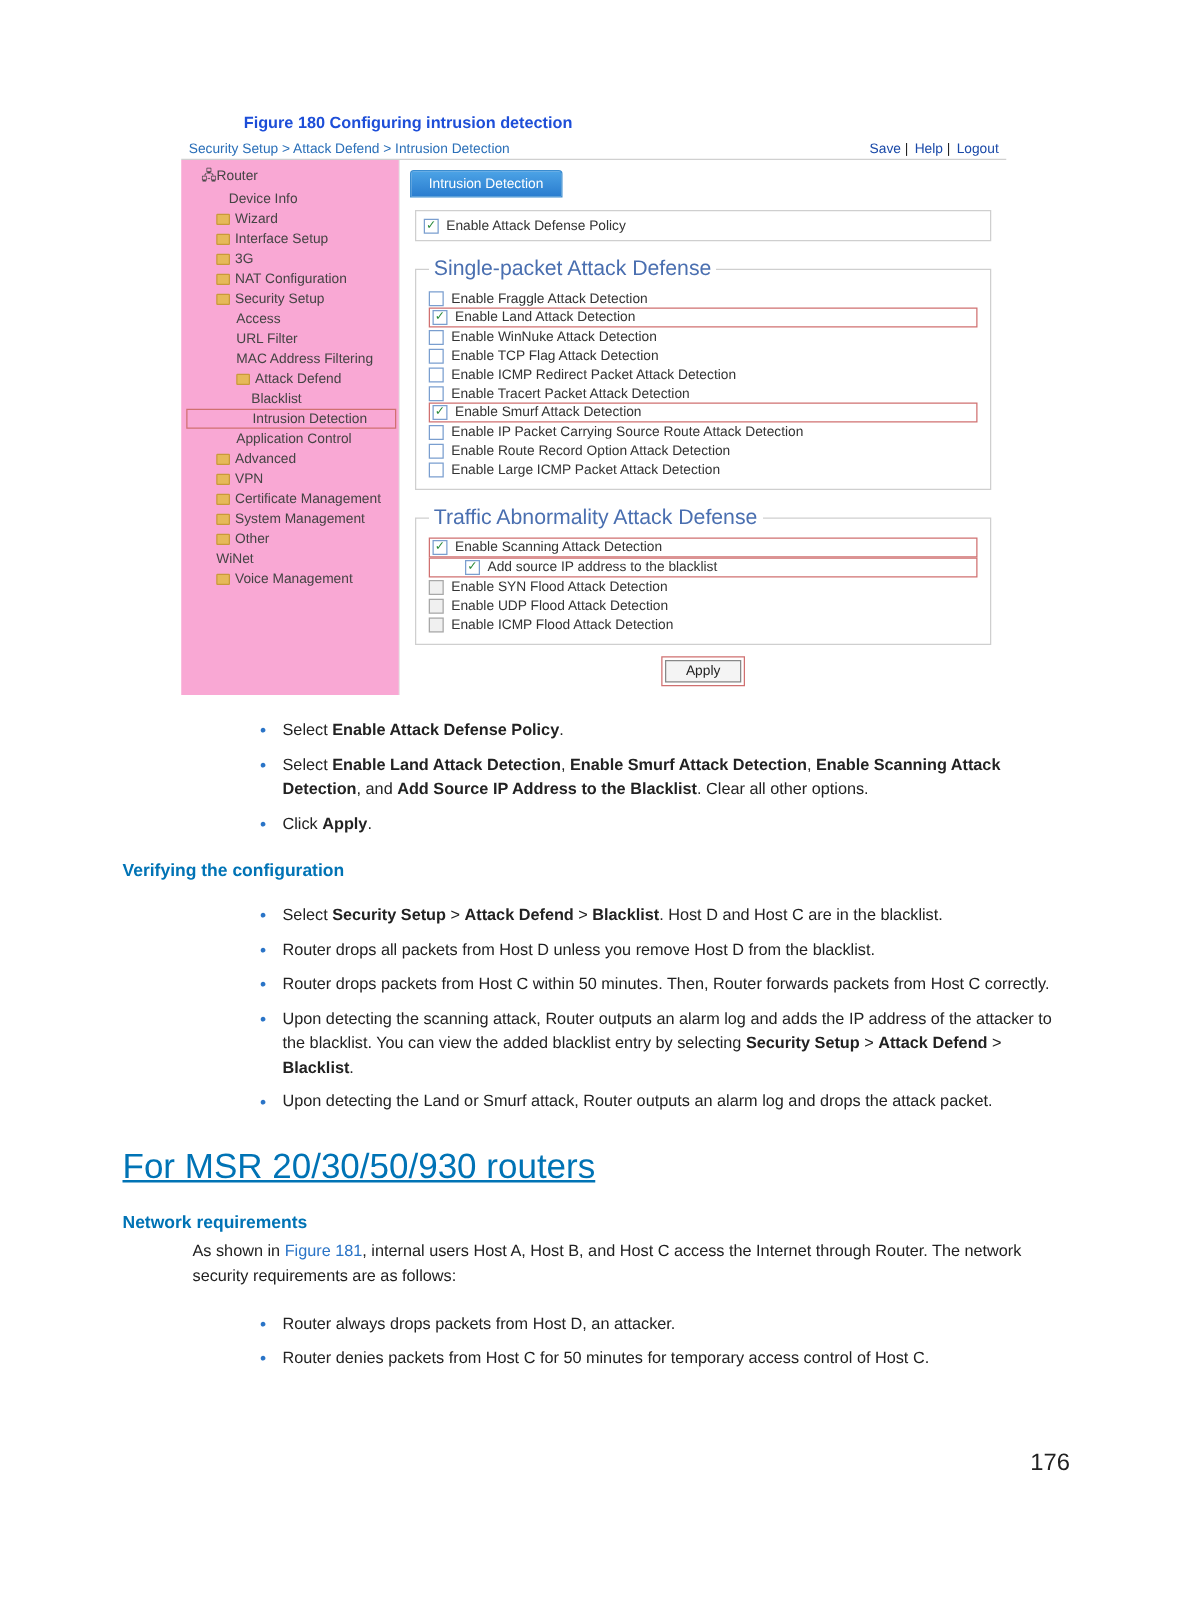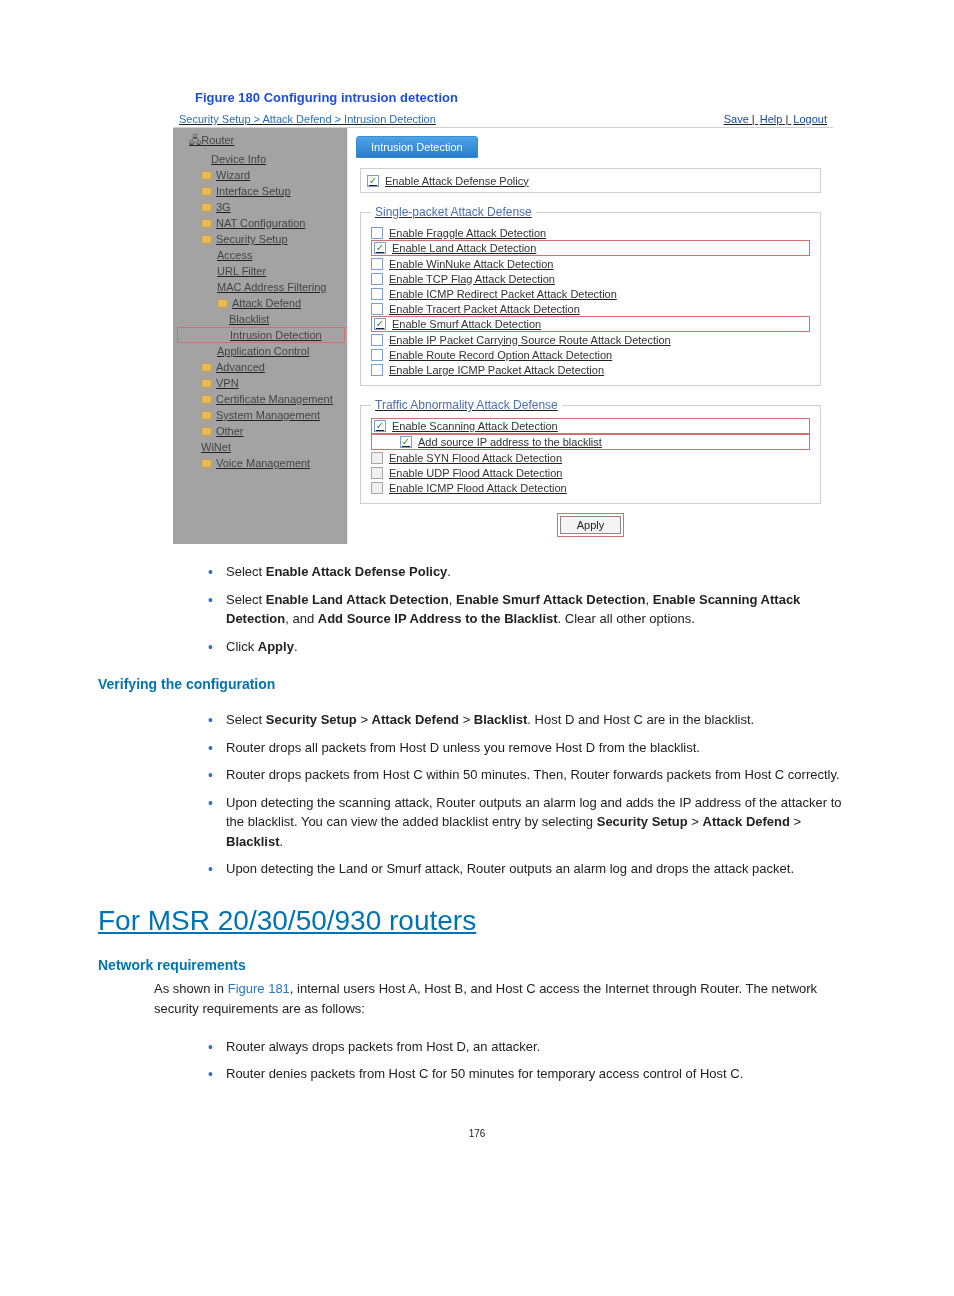--- a/index.html
+++ b/index.html
@@ -15,39 +15,38 @@
     margin: 0 auto;
     padding: 90px 98px 60px 98px;
   }
   .fig-title {
     color: #1d4ed8;
     font-weight: bold;
     font-size: 13px;
     margin: 0 0 6px 97px;
   }
   .screenshot {
-    margin-left: 75px;
+    margin-left: 47px;
     width: 660px;
     border: 0;
-    text-decoration: underline;
   }
   .crumbs {
     display: flex;
     justify-content: space-between;
     align-items: center;
     font-size: 11px;
     padding: 2px 6px;
     border-bottom: 1px solid #d0d0d0;
   }
   .crumbs-left { color: #2a6fb8; }
   .crumbs-right a { color: #1a49a8; text-decoration: none; margin-left: 2px; }
   .body-flex { display: flex; }
   .sidebar {
     width: 175px;
-    background: #a3a3a3;
+    background: #f9a8d4;
     font-size: 11px;
     color: #555;
     padding: 4px 2px 10px 4px;
     border-right: 1px solid #e8e8e8;
   }
   .root-lbl {
     font-weight: normal;
     color: #444;
     padding-left: 12px;
     position: relative;
@@ -110,21 +109,21 @@
     border: 1px solid #cfcfcf;
     padding: 4px 6px;
     margin: 0 4px 12px 4px;
   }
   fieldset.group {
     border: 1px solid #cfcfcf;
     margin: 0 4px 12px 4px;
     padding: 6px 10px 8px 10px;
   }
   fieldset.group legend {
-    font-size: 12px;
+    font-size: 17px;
     color: #4a6fb0;
     padding: 0 4px;
   }
   .row {
     display: flex;
     align-items: center;
     padding: 1.5px 0;
     font-size: 11px;
     color: #333;
   }
@@ -171,21 +170,21 @@
   }
   h2.big {
     color: #0073b5;
     font-weight: normal;
     font-size: 28px;
     margin: 26px 0 8px 0;
     text-decoration: underline;
   }
   .para { margin: 6px 0 4px 56px; line-height: 1.55; }
   .ref { color: #2a74c7; }
-  .page-num { text-align: center; margin-top: 44px; font-size: 10px; }
+  .page-num { text-align: right; margin-top: 64px; font-size: 19px; }
   b { font-weight: bold; }
 </style>
 </head>
 <body>
 
 <div class="page">
 
   <div class="fig-title">Figure 180 Configuring intrusion detection</div>
 
   <div class="screenshot">

